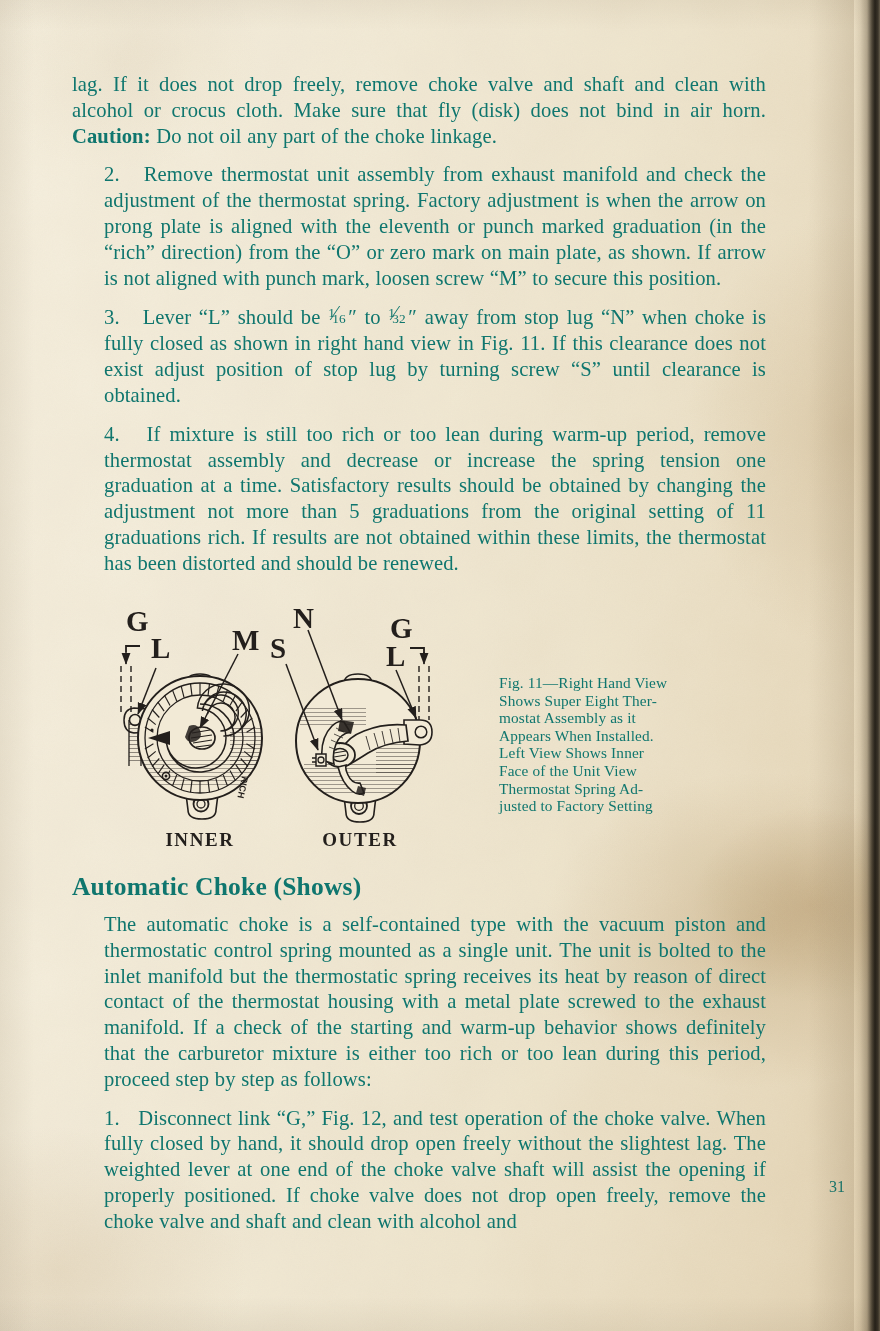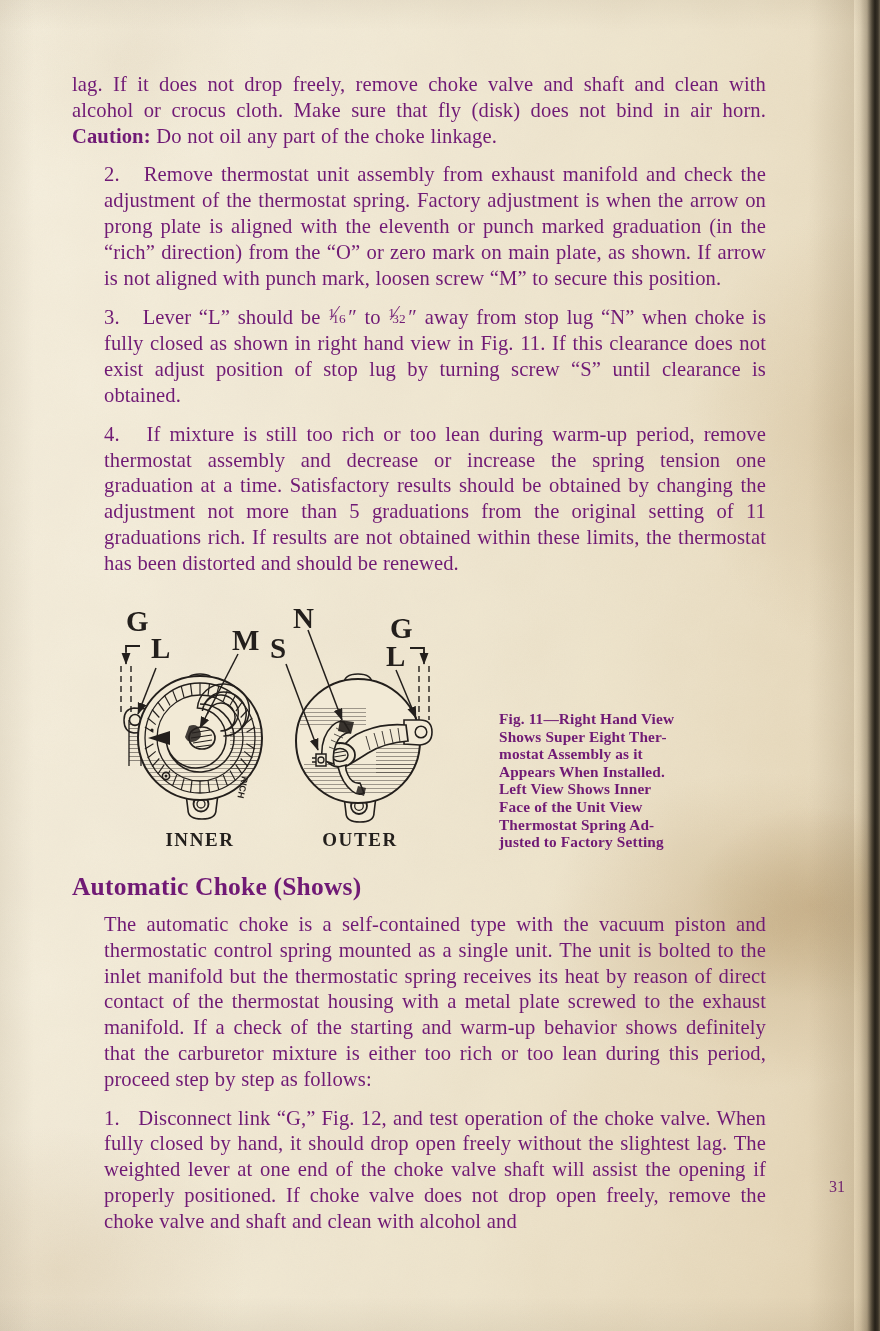--- a/index.html
+++ b/index.html
@@ -8,21 +8,21 @@
     padding: 0;
     background: #3a3a36;
   }
   .page {
     position: relative;
     width: 880px;
     height: 1331px;
     overflow: hidden;
     background: #f2ead6;
     font-family: "Liberation Serif", "DejaVu Serif", serif;
-    color: #701a75;
+    color: #0f766e;
   }
   
   .paper-base {
     position: absolute;
     inset: 0;
     background:
       radial-gradient(ellipse 300px 220px at 760px 930px, rgba(172,138,86,0.30) 0%, rgba(172,138,86,0.13) 42%, rgba(172,138,86,0) 72%),
       radial-gradient(ellipse 170px 140px at 812px 905px, rgba(150,112,62,0.26) 0%, rgba(150,112,62,0) 70%),
       radial-gradient(ellipse 220px 300px at 845px 430px, rgba(178,146,96,0.22) 0%, rgba(178,146,96,0) 72%),
       radial-gradient(ellipse 260px 200px at 60px 1270px, rgba(176,144,94,0.18) 0%, rgba(176,144,94,0) 72%),
@@ -131,24 +131,23 @@
     width: 380px;
     height: 248px;
   }
   .fig-caption {
     position: absolute;
     left: 427px;
     top: 66px;
     width: 244px;
     font-size: 15.3px;
     line-height: 17.6px;
-    font-weight: bold;
+    font-weight: normal;
     text-align: justify;
     letter-spacing: 0.15px;
-    margin-top: 36px;
   }
   .fig-caption .lastline { text-align: left; }
 
   
   .section-heading {
     position: absolute;
     left: 72px;
     top: 872px;
     font-size: 25.5px;
     font-weight: bold;

